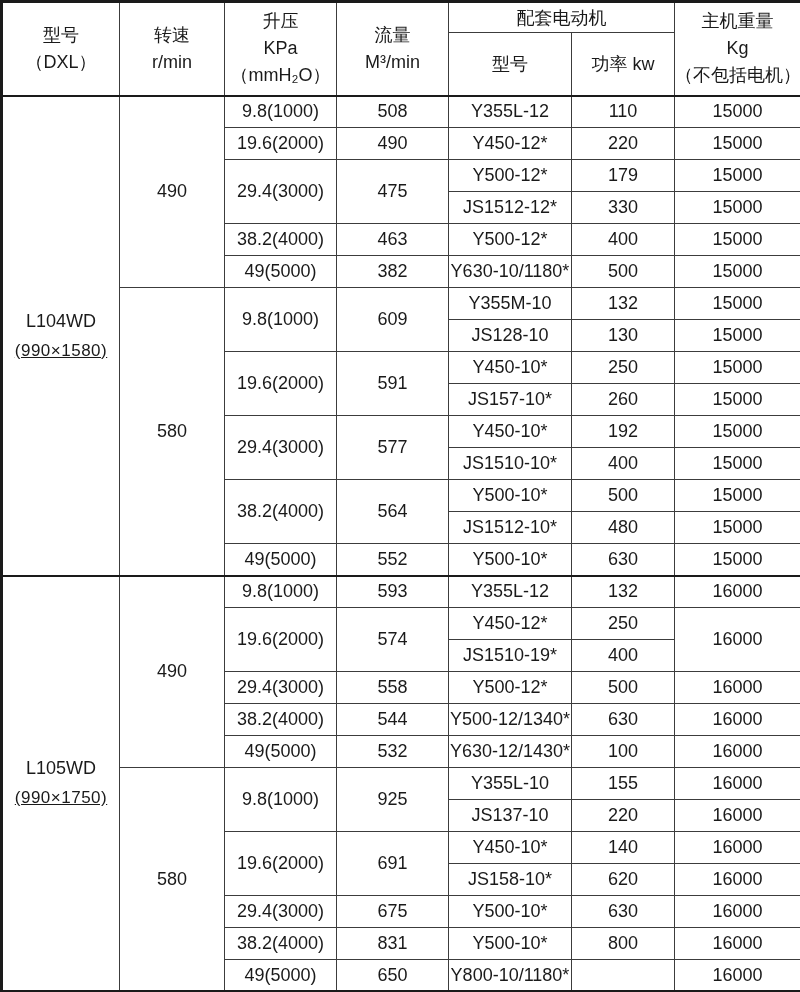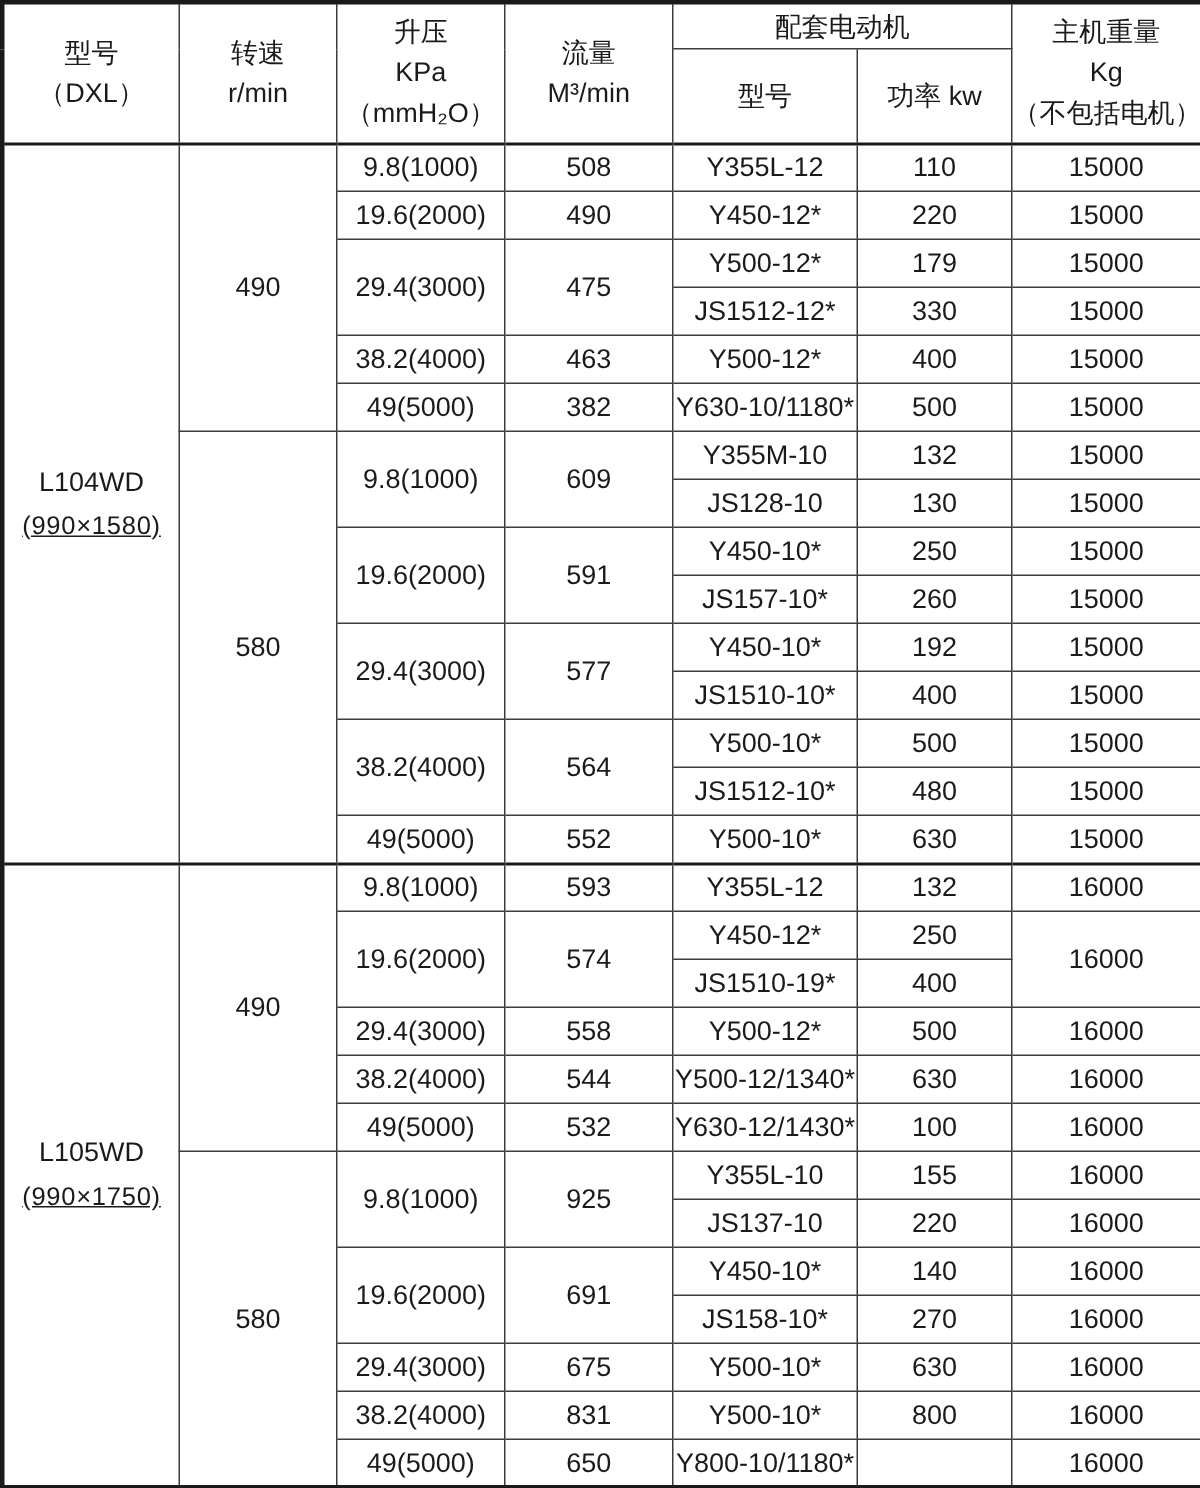--- a/index.html
+++ b/index.html
@@ -239,21 +239,21 @@
     </tr>
     <tr>
       <td rowspan="2">19.6(2000)</td>
       <td rowspan="2">691</td>
       <td>Y450-10*</td>
       <td>140</td>
       <td>16000</td>
     </tr>
     <tr>
       <td>JS158-10*</td>
-      <td>270</td>
+      <td>620</td>
       <td>16000</td>
     </tr>
     <tr>
       <td>29.4(3000)</td>
       <td>675</td>
       <td>Y500-10*</td>
       <td>630</td>
       <td>16000</td>
     </tr>
     <tr>

